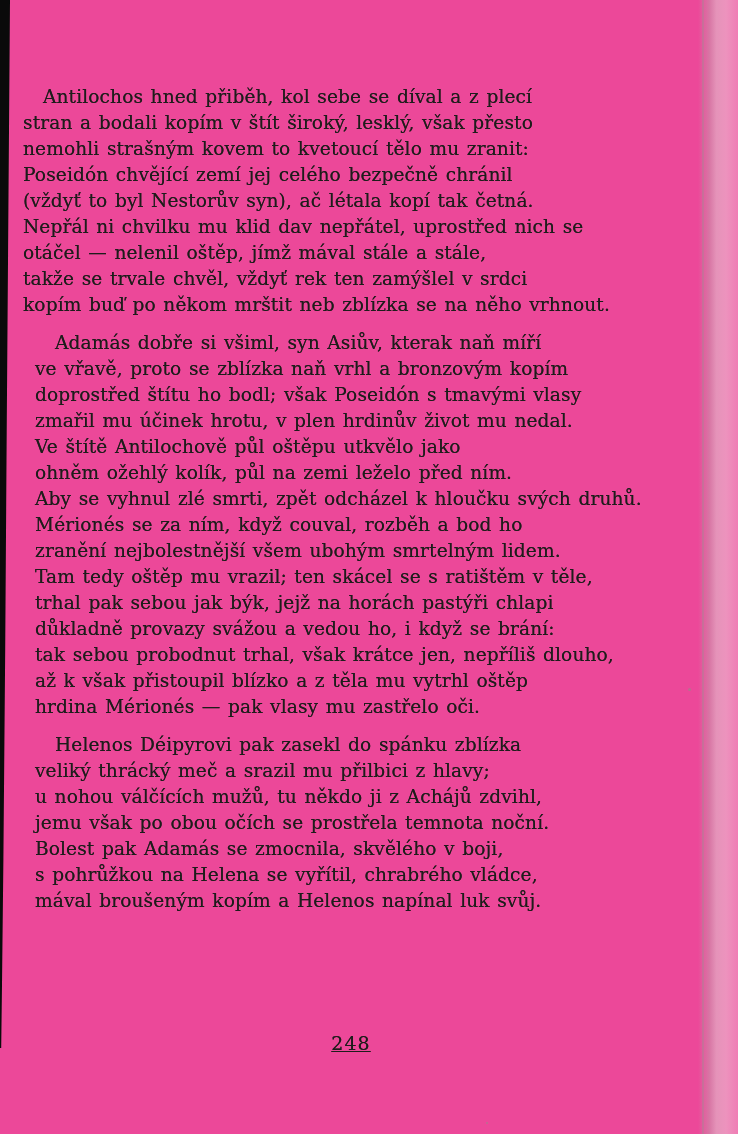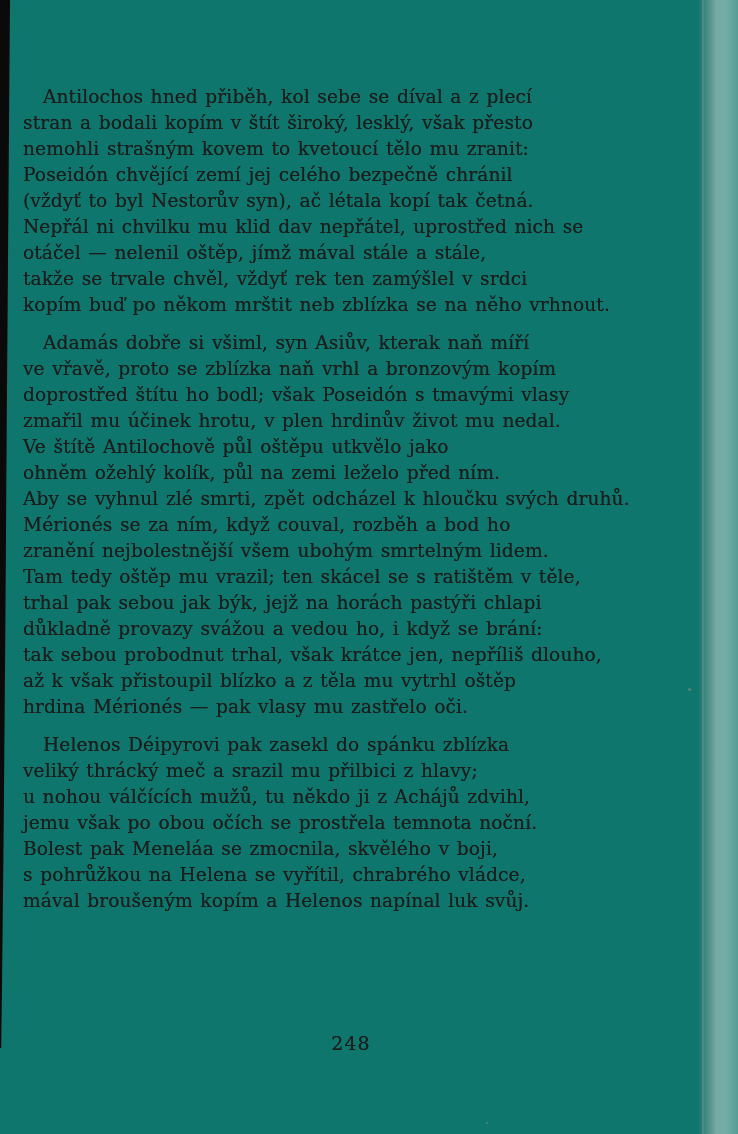--- a/index.html
+++ b/index.html
@@ -5,21 +5,21 @@
   html, body { margin: 0; padding: 0; }
   body {
     width: 738px; height: 1134px;
     background: #ffffff;
     position: relative;
     overflow: hidden;
     font-family: "DejaVu Serif", "Liberation Serif", serif;
   }
   .scan-page {
     position: absolute; inset: 0;
-    background: #0f766e;
+    background: #ec4899;
   }
   
   .edge-bar-left {
     position: absolute; left: 0; top: 0;
     width: 10px; height: 1048px;
     background: #0a0a0a;
     clip-path: polygon(0 0, 100% 0, 68% 40%, 52% 62%, 34% 82%, 20% 94%, 12% 100%, 0 100%);
   }
   
   .page-edge-right {
@@ -40,31 +40,32 @@
   .text-block {
     position: absolute; left: 23px; top: 84px;
     font-size: 18.6px;
     line-height: 26px;
     color: #1d1d1b;
     white-space: nowrap;
     letter-spacing: 0.1px;
     word-spacing: 1.5px;
     text-shadow: 0 0 0.5px rgba(25,25,23,0.75);
   }
-  .stanza + .stanza { margin-top: 12px; }
+  .stanza + .stanza { margin-top: 12px; margin-left: 12px; }
   .stanza .line:first-child { text-indent: 20px; }
   .page-number {
     position: absolute; left: 23px; top: 1030px;
     width: 656px;
     text-align: center;
     font-size: 19px;
     line-height: 26px;
     color: #1d1d1b;
     letter-spacing: 1px;
     text-shadow: 0 0 0.5px rgba(25,25,23,0.75);
+    text-decoration: underline;
   }
   .speck {
     position: absolute;
     background: #8f8f89;
     border-radius: 50%;
     opacity: 0.55;
   }
   .speck-1 { left: 688px; top: 688px; width: 3px; height: 3px; }
   .speck-2 { left: 486px; top: 1122px; width: 2px; height: 2px; }
 </style>
@@ -104,21 +105,21 @@
         <div class="line">důkladně provazy svážou a vedou ho, i když se brání:</div>
         <div class="line">tak sebou probodnut trhal, však krátce jen, nepříliš dlouho,</div>
         <div class="line">až k však přistoupil blízko a z těla mu vytrhl oštěp</div>
         <div class="line">hrdina Mérionés — pak vlasy mu zastřelo oči.</div>
       </div>
     <div class="stanza">
         <div class="line">Helenos Déipyrovi pak zasekl do spánku zblízka</div>
         <div class="line">veliký thrácký meč a srazil mu přilbici z hlavy;</div>
         <div class="line">u nohou válčících mužů, tu někdo ji z Achájů zdvihl,</div>
         <div class="line">jemu však po obou očích se prostřela temnota noční.</div>
-        <div class="line">Bolest pak Meneláa se zmocnila, skvělého v boji,</div>
+        <div class="line">Bolest pak Adamás se zmocnila, skvělého v boji,</div>
         <div class="line">s pohrůžkou na Helena se vyřítil, chrabrého vládce,</div>
         <div class="line">mával broušeným kopím a Helenos napínal luk svůj.</div>
       </div>
   </div>
 
   <div class="page-number">248</div>
 
   <div class="speck speck-1"></div>
   <div class="speck speck-2"></div>
 

